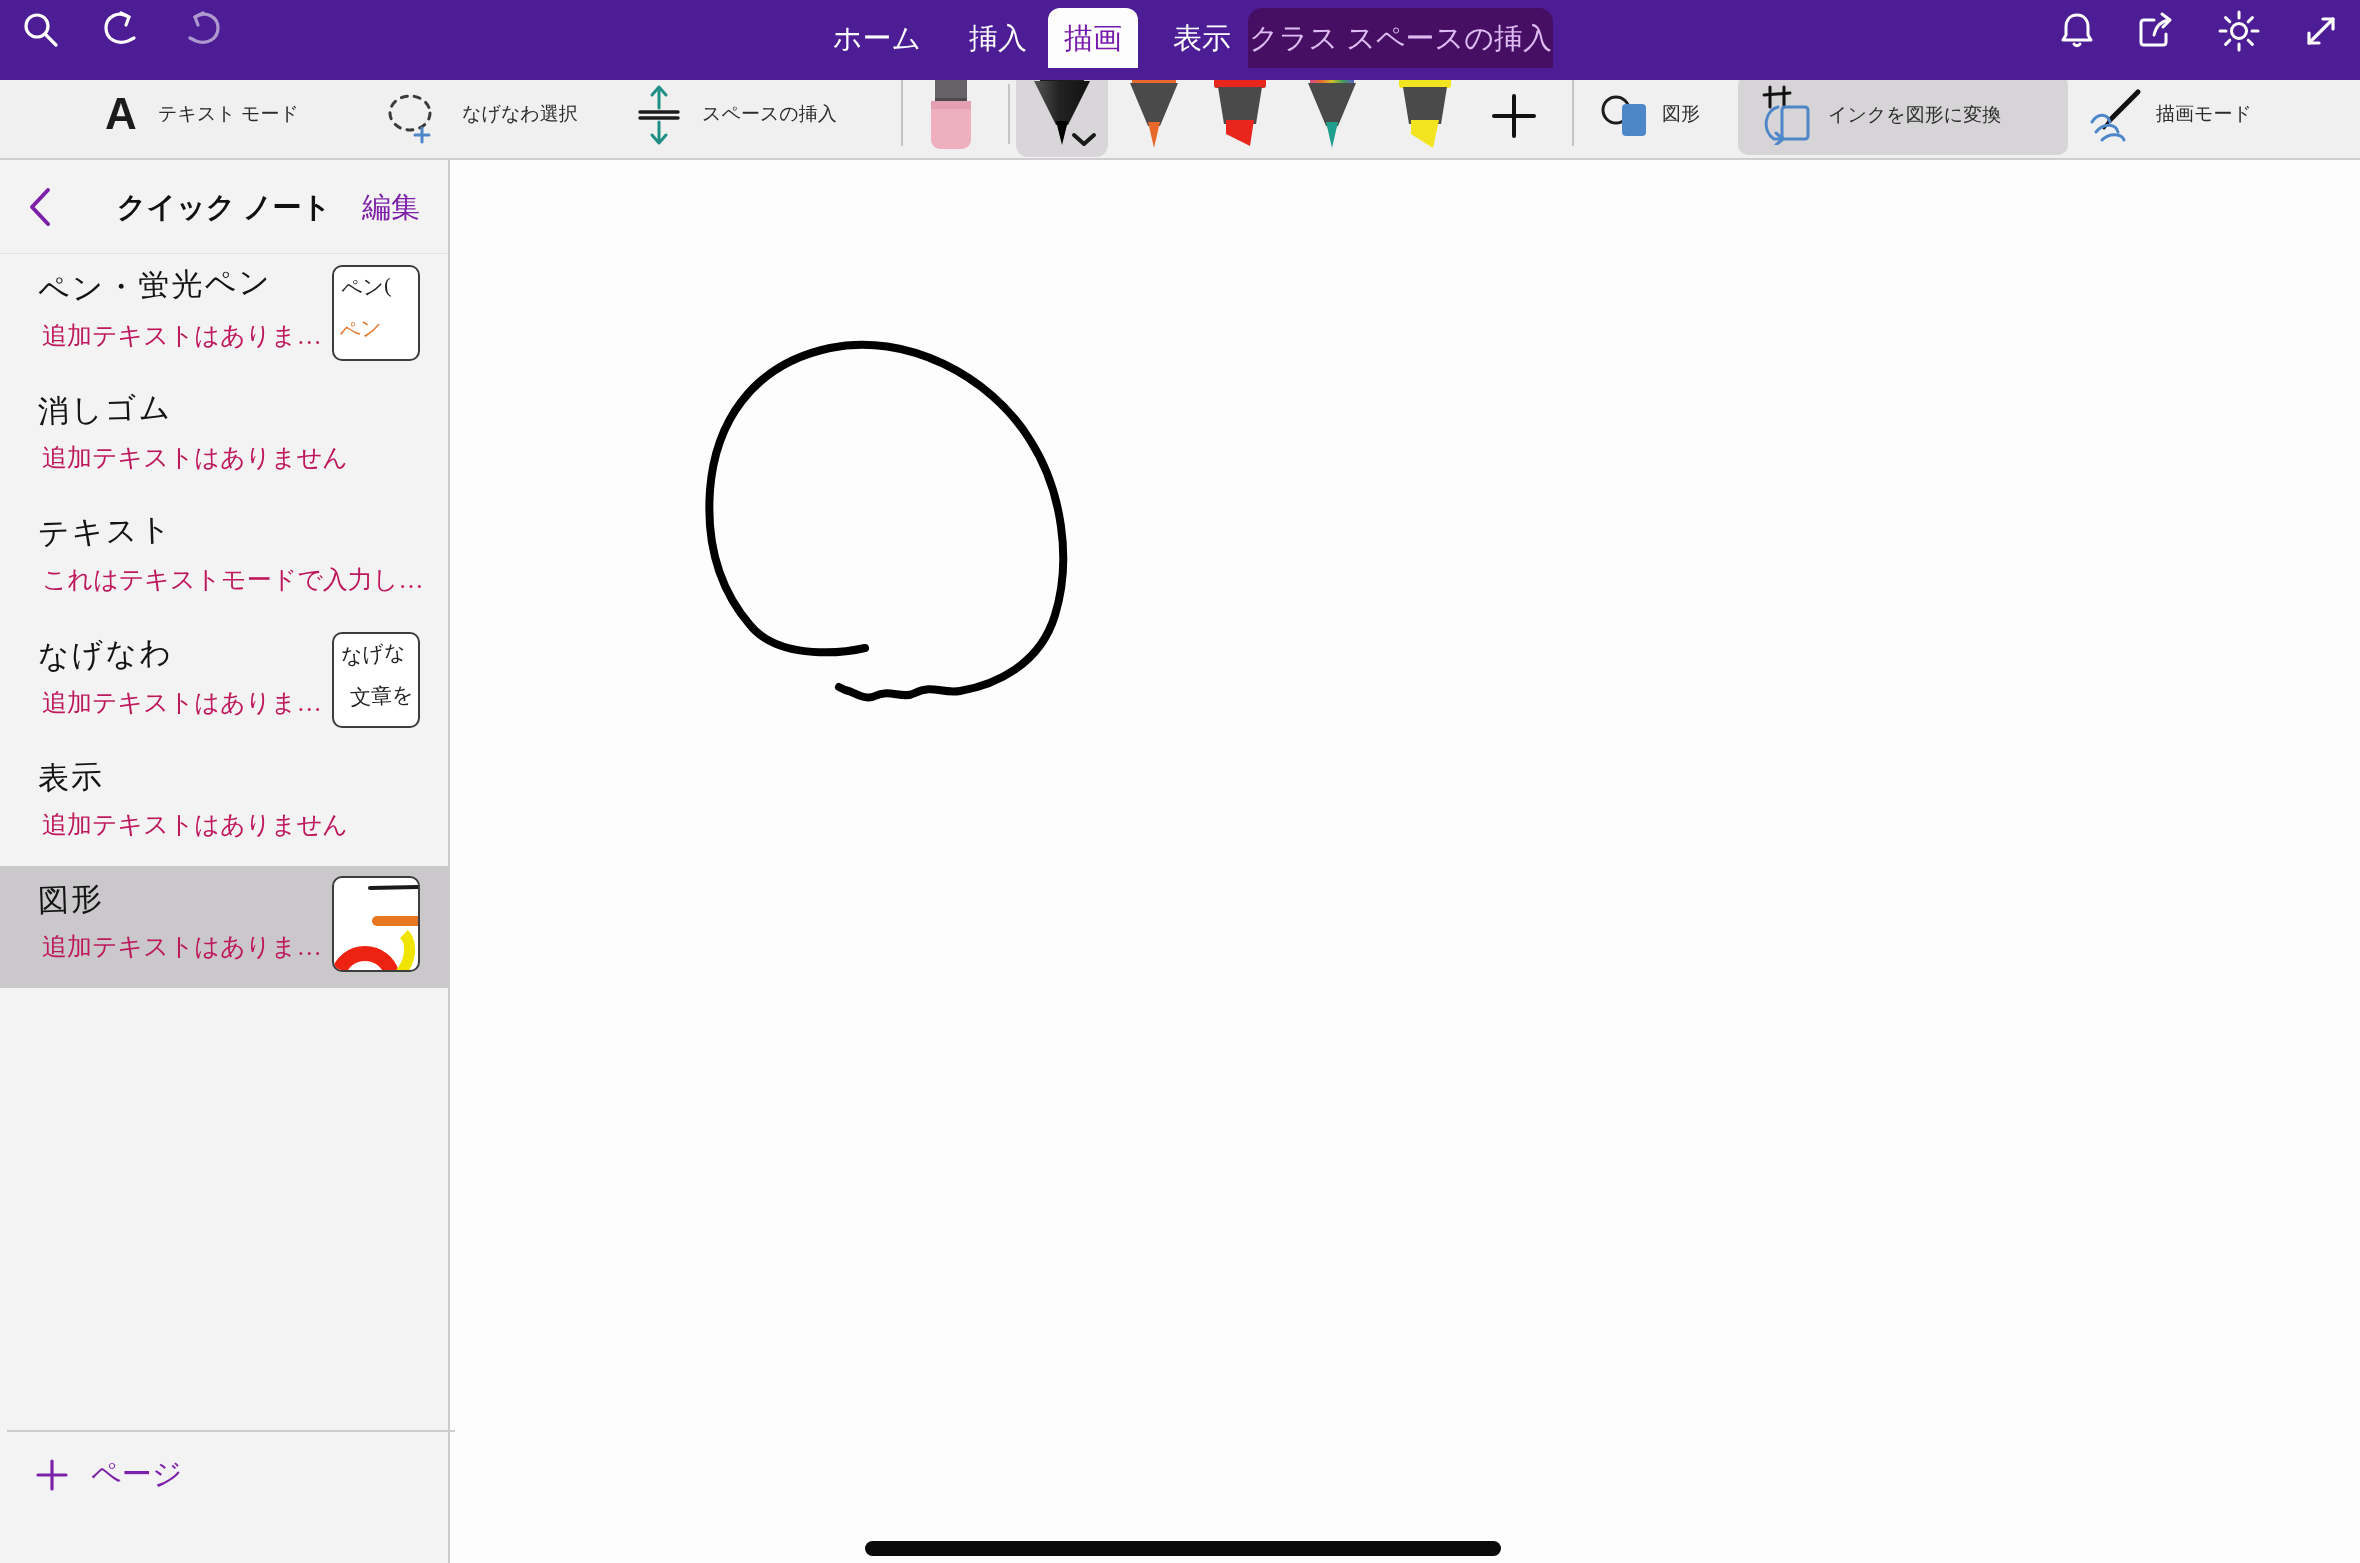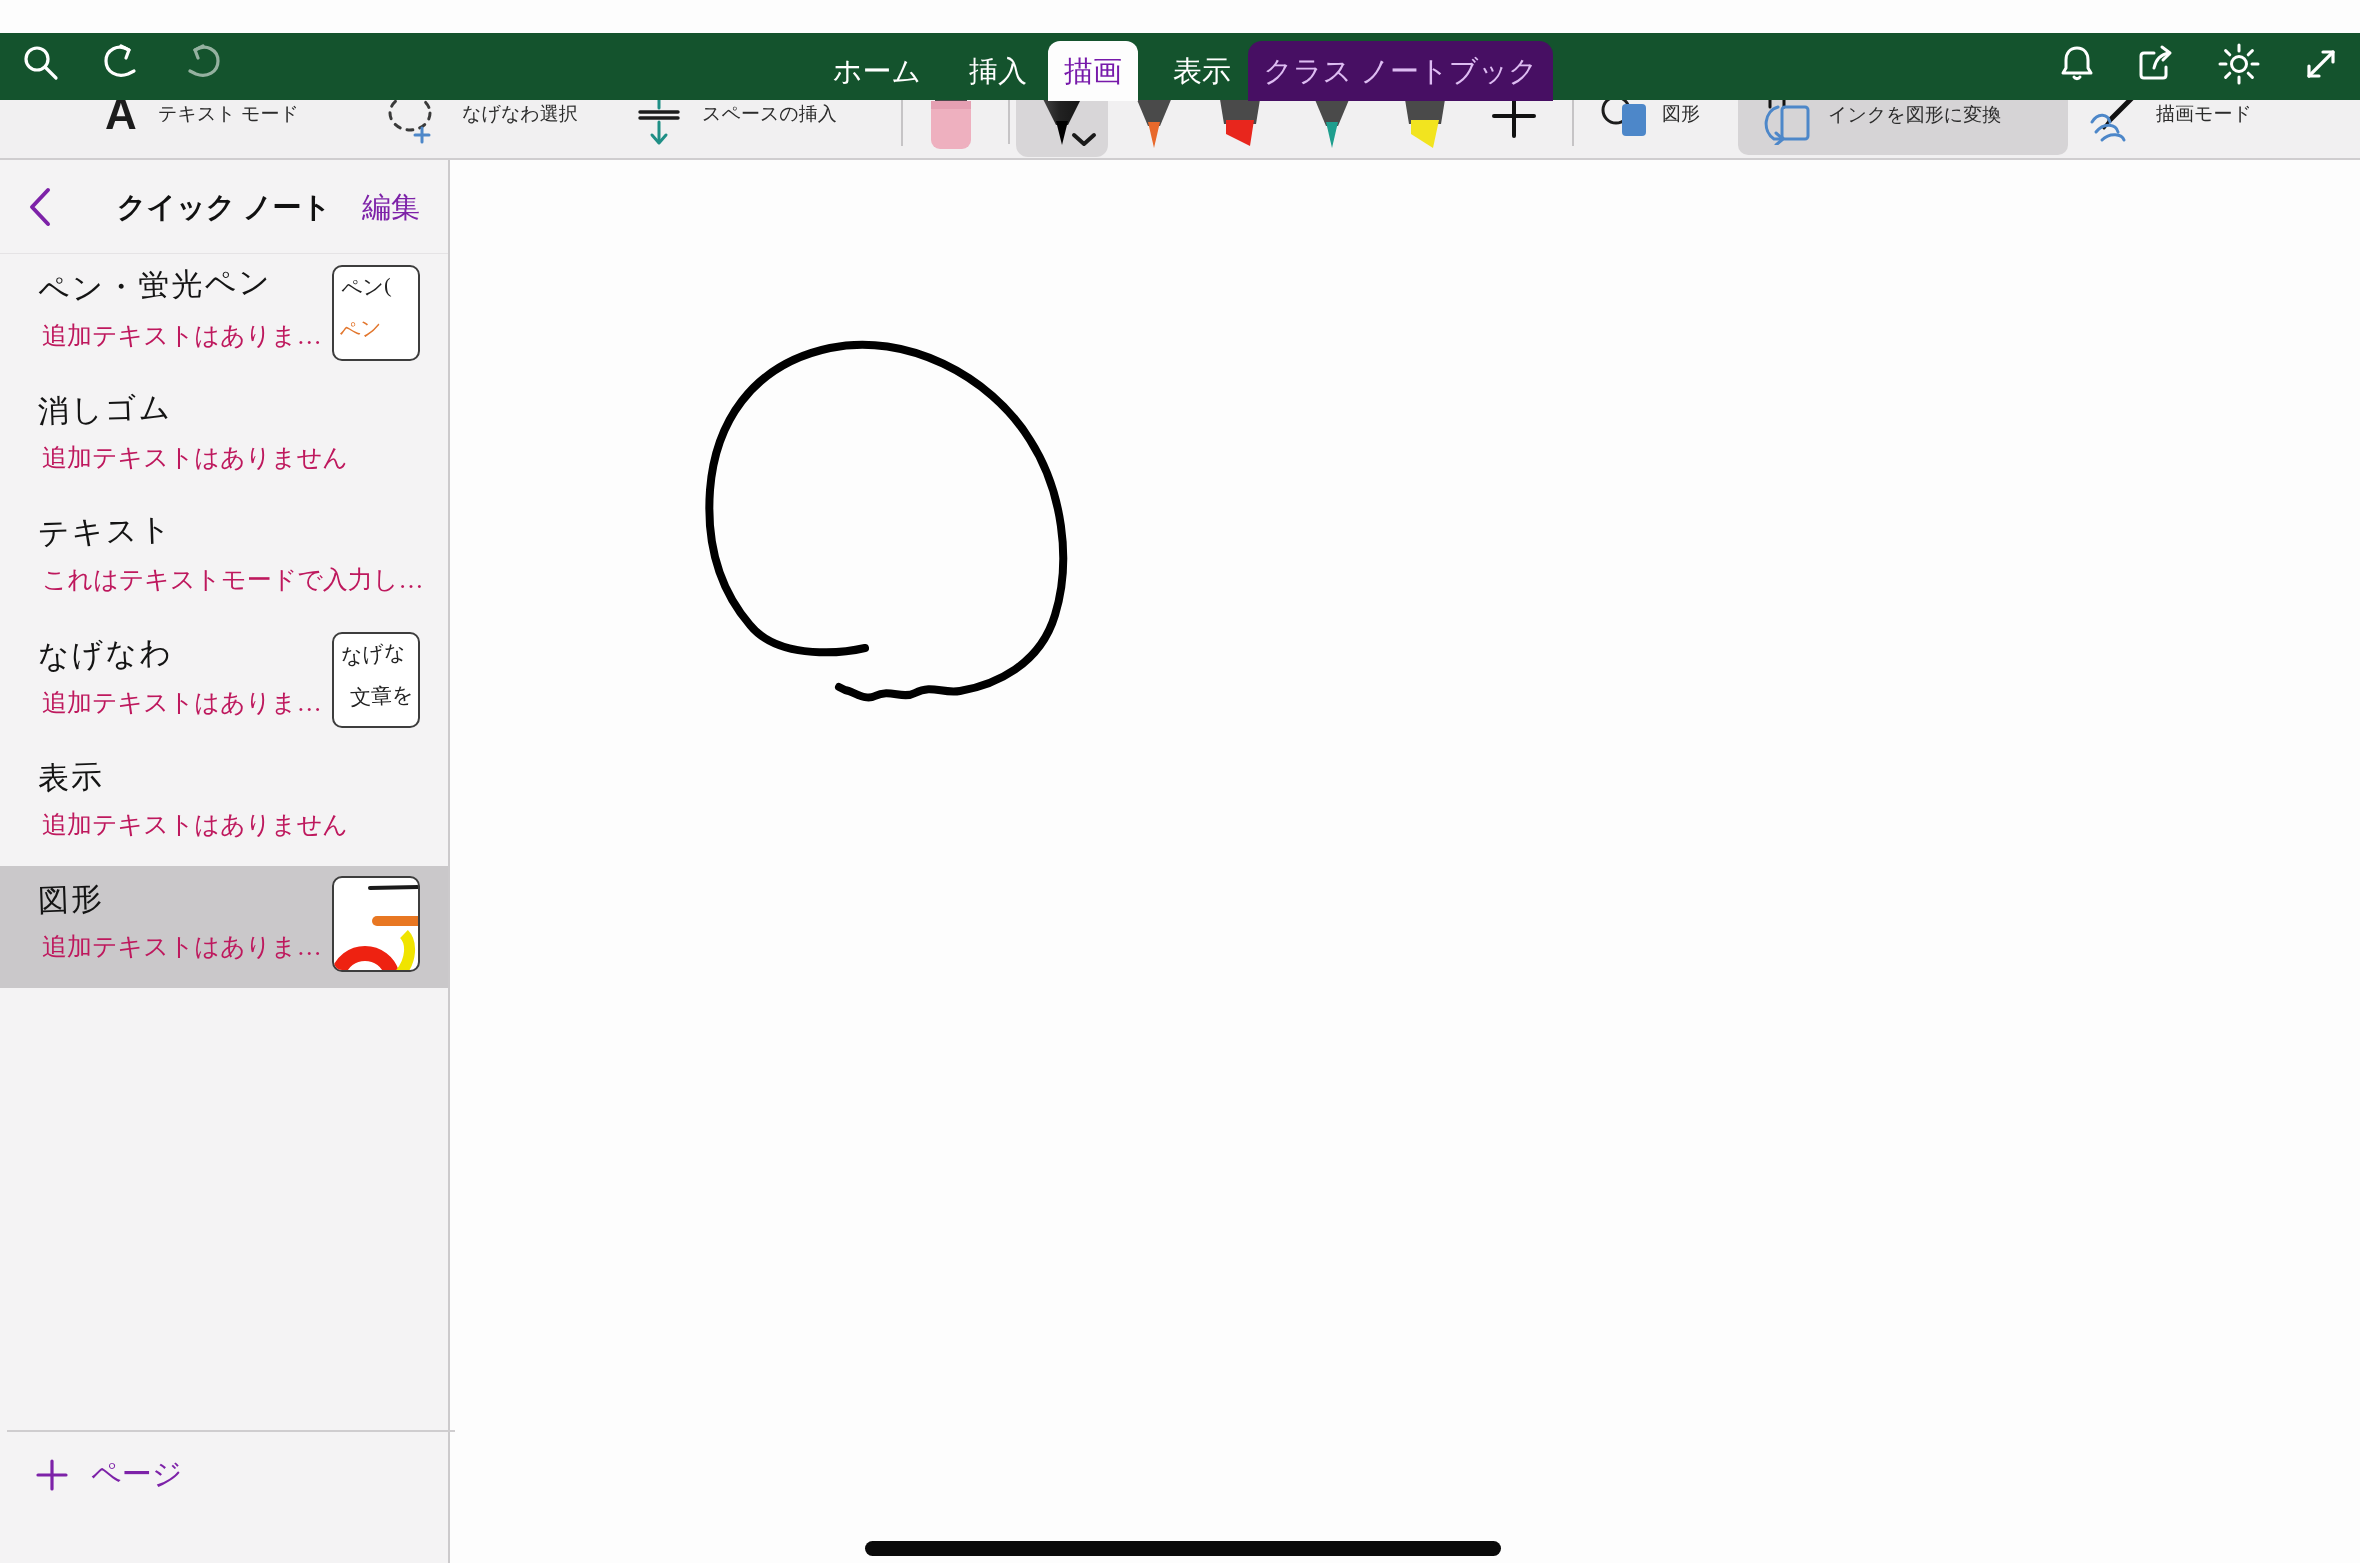--- a/index.html
+++ b/index.html
@@ -3,21 +3,21 @@
 <meta charset="utf-8">
 <style>
   * { margin:0; padding:0; box-sizing:border-box; }
   html,body { width:2360px; height:1563px; overflow:hidden; }
   body {
     font-family:"Liberation Sans","DejaVu Sans",sans-serif;
     background:#fdfdfd; position:relative;
   }
 
   
-  .topbar { position:absolute; left:0; top:0; width:2360px; height:67px; background:#14532d; z-index:30;margin-top:33px; }
+  .topbar { position:absolute; left:0; top:0; width:2360px; height:80px; background:#4c1d95; z-index:30; }
   .tb-icon { position:absolute; top:8px; width:46px; height:46px; cursor:pointer; }
   .tb-icon svg { width:100%; height:100%; }
   .tab { position:absolute; top:8px; height:60px; line-height:60px; text-align:center;
          color:#ffffff; font-size:29px; cursor:pointer; }
   .tab.white { background:#fdfdfd; color:#7719aa; border-radius:12px 12px 0 0; }
   .tab.dark  { background:#470f63; color:#ddbcf2; border-radius:14px 14px 0 0; }
 
   
   .toolbar { position:absolute; left:0; top:68px; width:2360px; height:92px;
              background:#f1f0f1; border-bottom:2px solid #cfcdcf; z-index:20; }
@@ -82,21 +82,21 @@
     <svg viewBox="0 0 46 46" fill="none" stroke="#fff" stroke-width="3.2" stroke-linecap="round" stroke-linejoin="round">
       <path d="M15 9 C26 2 38 9 38 20 C38 31 27 37 16 33 L10 30"></path>
       <path d="M15 9 L23 5 M15 9 L18 17"></path>
     </svg>
   </div>
 
   <div class="tab" style="left:818px;width:118px">ホーム</div>
   <div class="tab" style="left:952px;width:92px">挿入</div>
   <div class="tab white" style="left:1048px;width:90px">描画</div>
   <div class="tab" style="left:1158px;width:88px">表示</div>
-  <div class="tab dark" style="left:1248px;width:305px">クラス ノートブック</div>
+  <div class="tab dark" style="left:1248px;width:305px">クラス スペースの挿入</div>
 
   <div class="tb-icon" style="left:2054px">
     <svg viewBox="0 0 46 46" fill="none" stroke="#fff" stroke-width="3" stroke-linecap="round" stroke-linejoin="round">
       <path d="M23 7 C16 7 12 12 12 19 L12 27 L9 32 L37 32 L34 27 L34 19 C34 12 30 7 23 7 Z"></path>
       <path d="M20 36 a3.5 3.5 0 0 0 6 0" fill="#fff"></path>
     </svg>
   </div>
   <div class="tb-icon" style="left:2132px">
     <svg viewBox="0 0 46 46" fill="none" stroke="#fff" stroke-width="3" stroke-linecap="round" stroke-linejoin="round">
       <path d="M22 12 L12 12 Q9 12 9 15 L9 34 Q9 37 12 37 L31 37 Q34 37 34 34 L34 26"></path>

